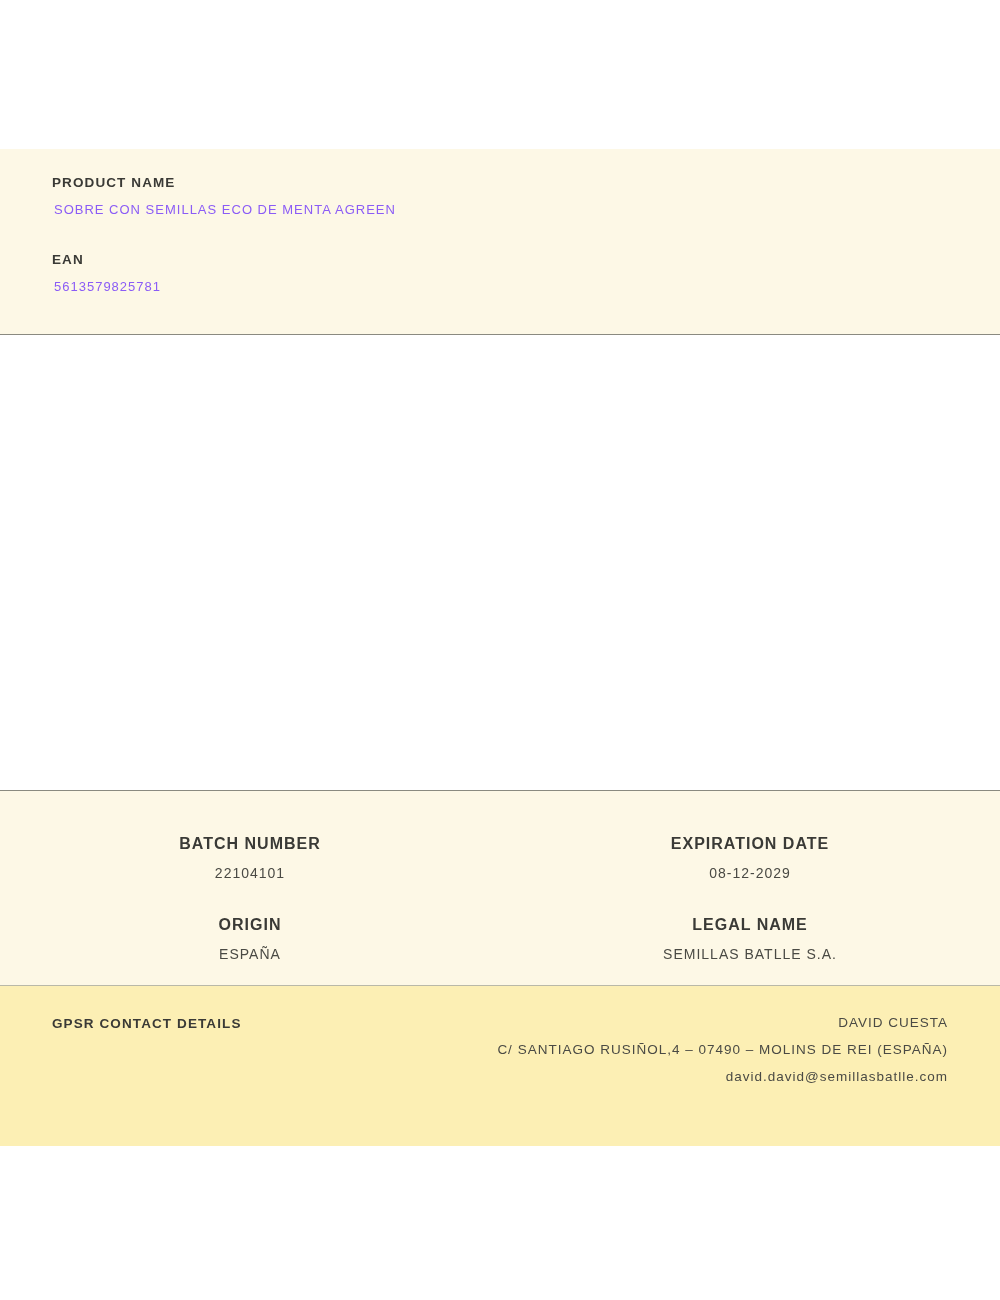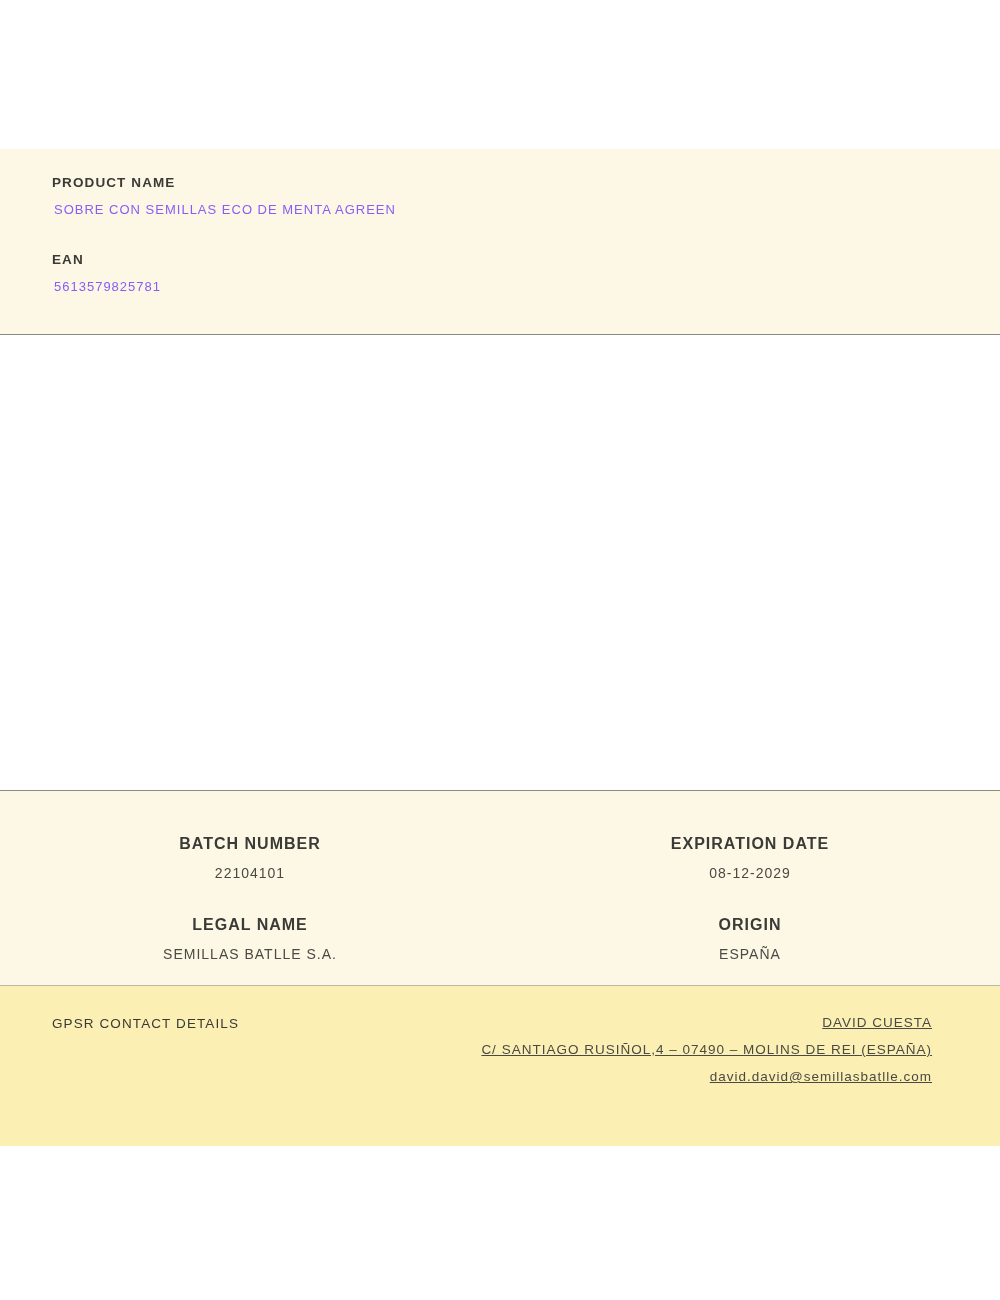--- a/index.html
+++ b/index.html
@@ -108,37 +108,36 @@
     height: 160px;
     background: #fcefb4;
     box-sizing: border-box;
     padding: 29px 52px 0 52px;
     display: flex;
     justify-content: space-between;
     align-items: flex-start;
   }
   .gpsr-title {
     font-size: 13.5px;
-    font-weight: normal;
+    font-weight: bold;
     letter-spacing: 1.1px;
     color: #3a3a36;
     text-transform: uppercase;
     white-space: nowrap;
     padding-top: 1px;
   }
   .gpsr-lines {
     text-align: right;
     flex: 1;
   }
   .gpsr-line {
     font-size: 13.5px;
     letter-spacing: 1.0px;
     color: #4a4a44;
-    margin: 0 16px 12px 0;
-    text-decoration: underline;
+    margin: 0 0 12px 0;
   }
   .gpsr-line:last-child {
     margin-bottom: 0;
   }
 
   
   .bottom-blank {
     position: absolute;
     top: 1146px;
     left: 0;
@@ -165,26 +164,26 @@
   <div class="details-block">
     <div class="detail-cell">
       <p class="detail-label">BATCH NUMBER</p>
       <p class="detail-value">22104101</p>
     </div>
     <div class="detail-cell">
       <p class="detail-label">EXPIRATION DATE</p>
       <p class="detail-value">08-12-2029</p>
     </div>
     <div class="detail-cell">
+      <p class="detail-label">ORIGIN</p>
+      <p class="detail-value">ESPAÑA</p>
+    </div>
+    <div class="detail-cell">
       <p class="detail-label">LEGAL NAME</p>
       <p class="detail-value">SEMILLAS BATLLE S.A.</p>
-    </div>
-    <div class="detail-cell">
-      <p class="detail-label">ORIGIN</p>
-      <p class="detail-value">ESPAÑA</p>
     </div>
   </div>
 
   <div class="gpsr-block">
     <div class="gpsr-title">GPSR CONTACT DETAILS</div>
     <div class="gpsr-lines">
       <p class="gpsr-line">DAVID CUESTA</p>
       <p class="gpsr-line">C/ SANTIAGO RUSIÑOL,4 – 07490 – MOLINS DE REI (ESPAÑA)</p>
       <p class="gpsr-line">david.david@semillasbatlle.com</p>
     </div>

